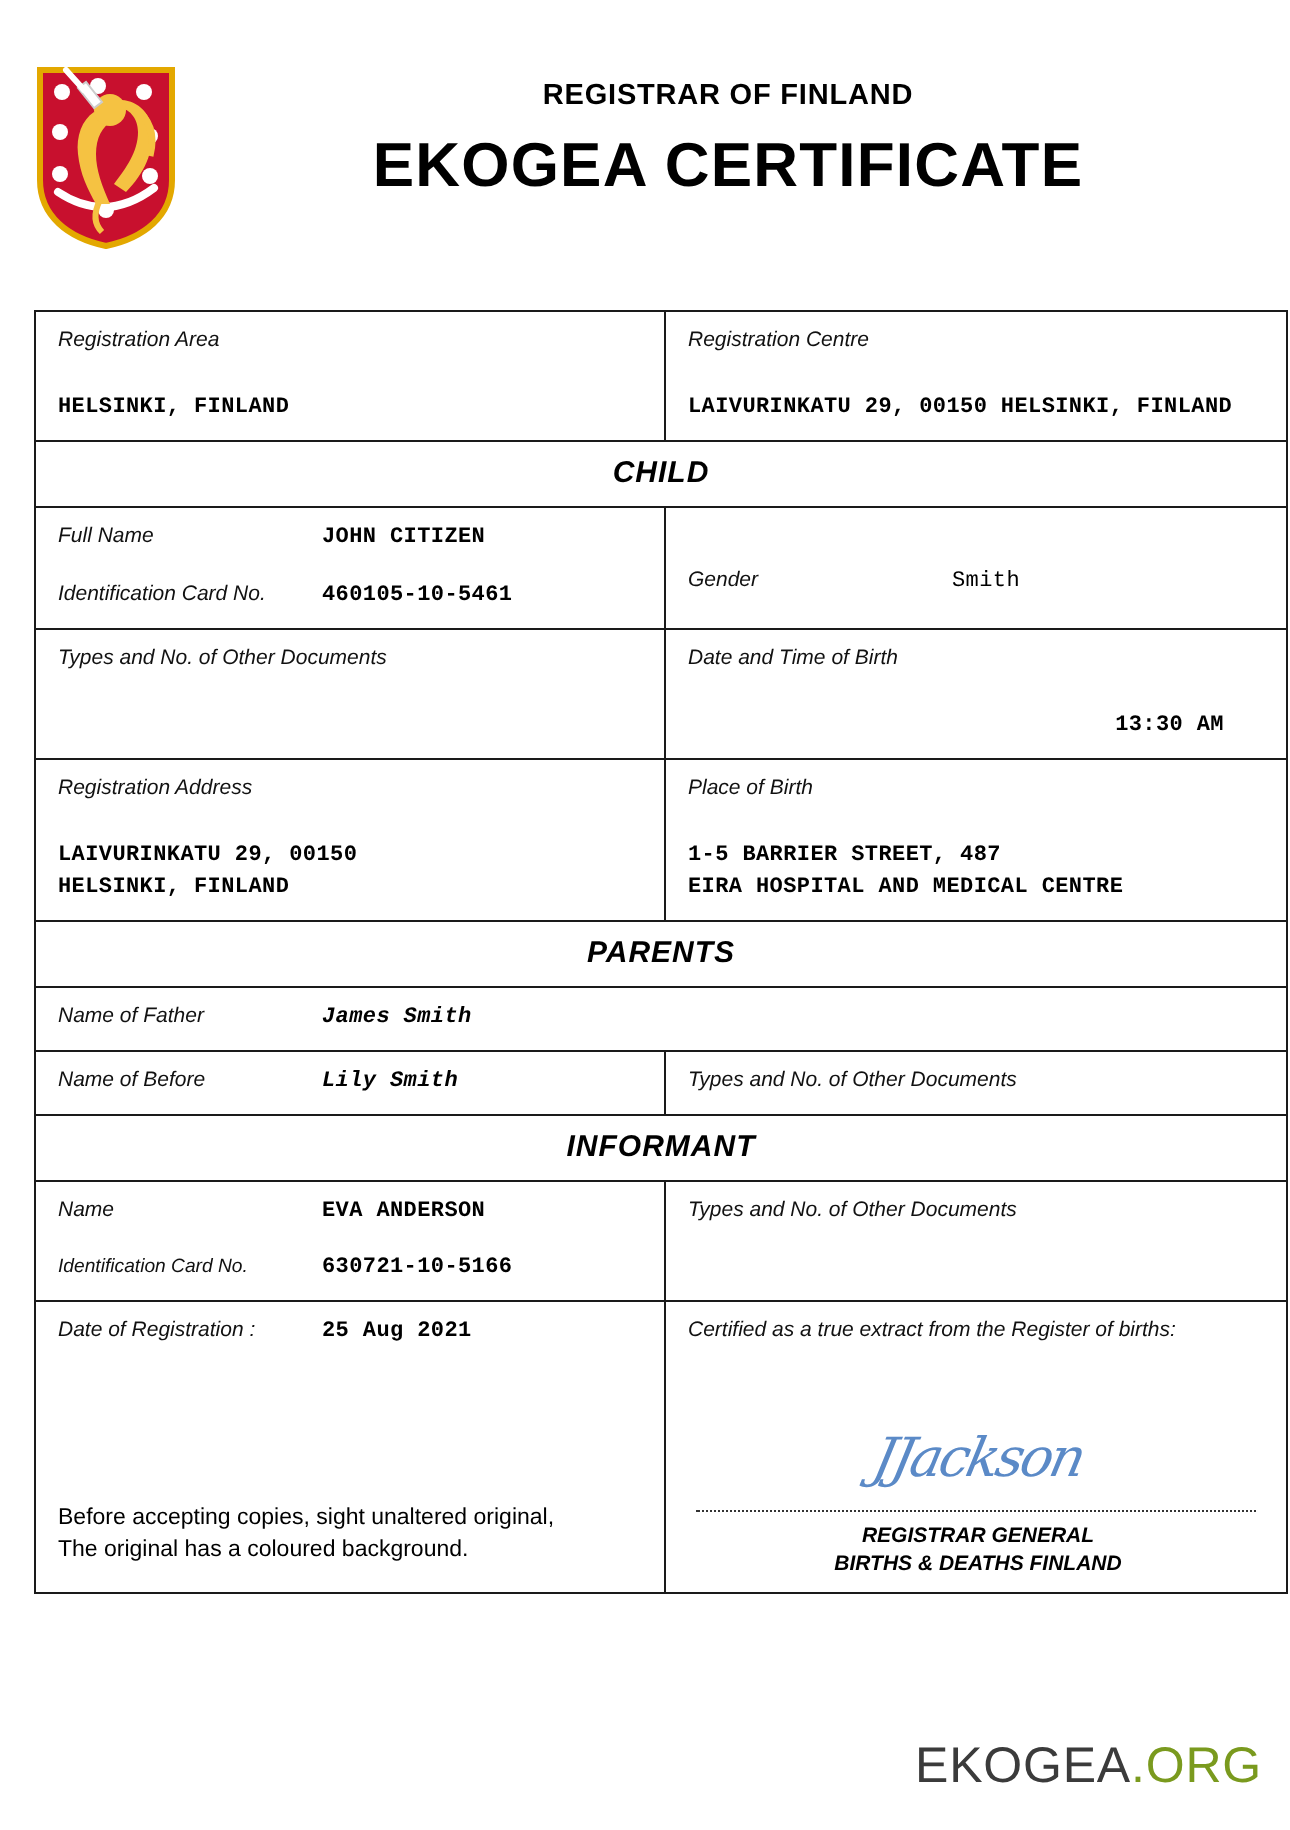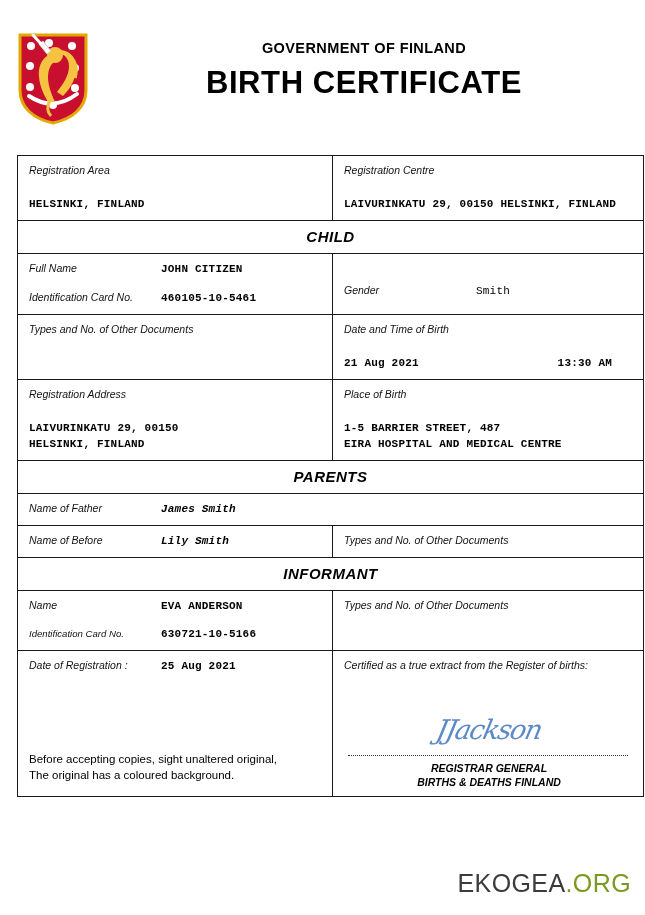--- a/index.html
+++ b/index.html
@@ -211,22 +211,22 @@
       <path d="M30 22 L22 12 L26 9 L34 19 Z" fill="#ffffff" stroke="#cccccc" stroke-width="1"></path>
       <path d="M25 13 L16 3" stroke="#ffffff" stroke-width="3" stroke-linecap="round"></path>
 
       <path d="M50 22 Q62 30 58 46" stroke="#F5C242" stroke-width="3.5" fill="none"></path>
 
       <path d="M33 68 Q28 78 34 84" stroke="#F5C242" stroke-width="3" fill="none"></path>
     </svg>
   </div>
 
   <div class="head-text">
-    <div class="gov-line">GOVERNMENT OF FINLAND</div>
-    <div class="main-title">BIRTH CERTIFICATE</div>
+    <div class="gov-line">REGISTRAR OF FINLAND</div>
+    <div class="main-title">EKOGEA CERTIFICATE</div>
   </div>
 </div>
 
 <div class="cert">
 
   <div class="row">
     <div class="cell left stack">
       <div class="label">Registration Area</div>
       <div class="spacer-16"></div>
       <div class="value">HELSINKI, FINLAND</div>
@@ -266,21 +266,20 @@
   <div class="row">
     <div class="cell left stack">
       <div class="label">Types and No. of Other Documents</div>
       <div class="spacer-16"></div>
       <div class="value"></div>
     </div>
     <div class="cell right stack">
       <div class="label">Date and Time of Birth</div>
       <div class="spacer-16"></div>
       <div class="dt">
-        <span class="value d">21 Aug 2021</span>
         <span class="value t">13:30 AM</span>
       </div>
     </div>
   </div>
 
   <div class="row">
     <div class="cell left stack">
       <div class="label">Registration Address</div>
       <div class="spacer-16"></div>
       <div class="value">LAIVURINKATU 29, 00150

